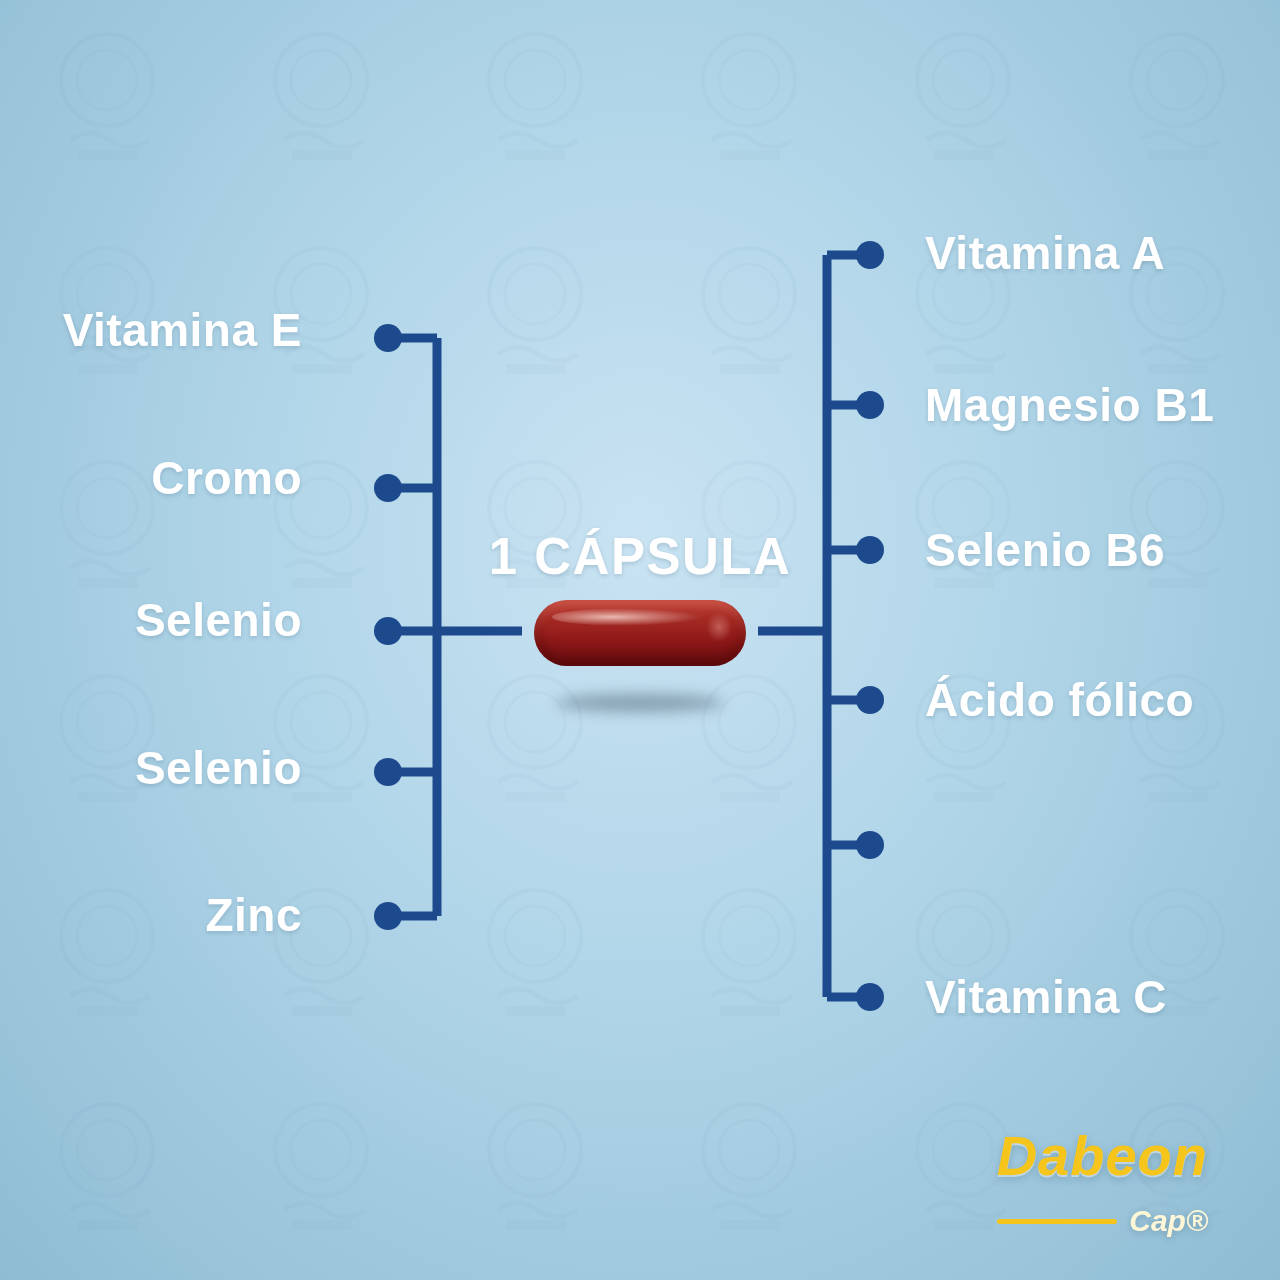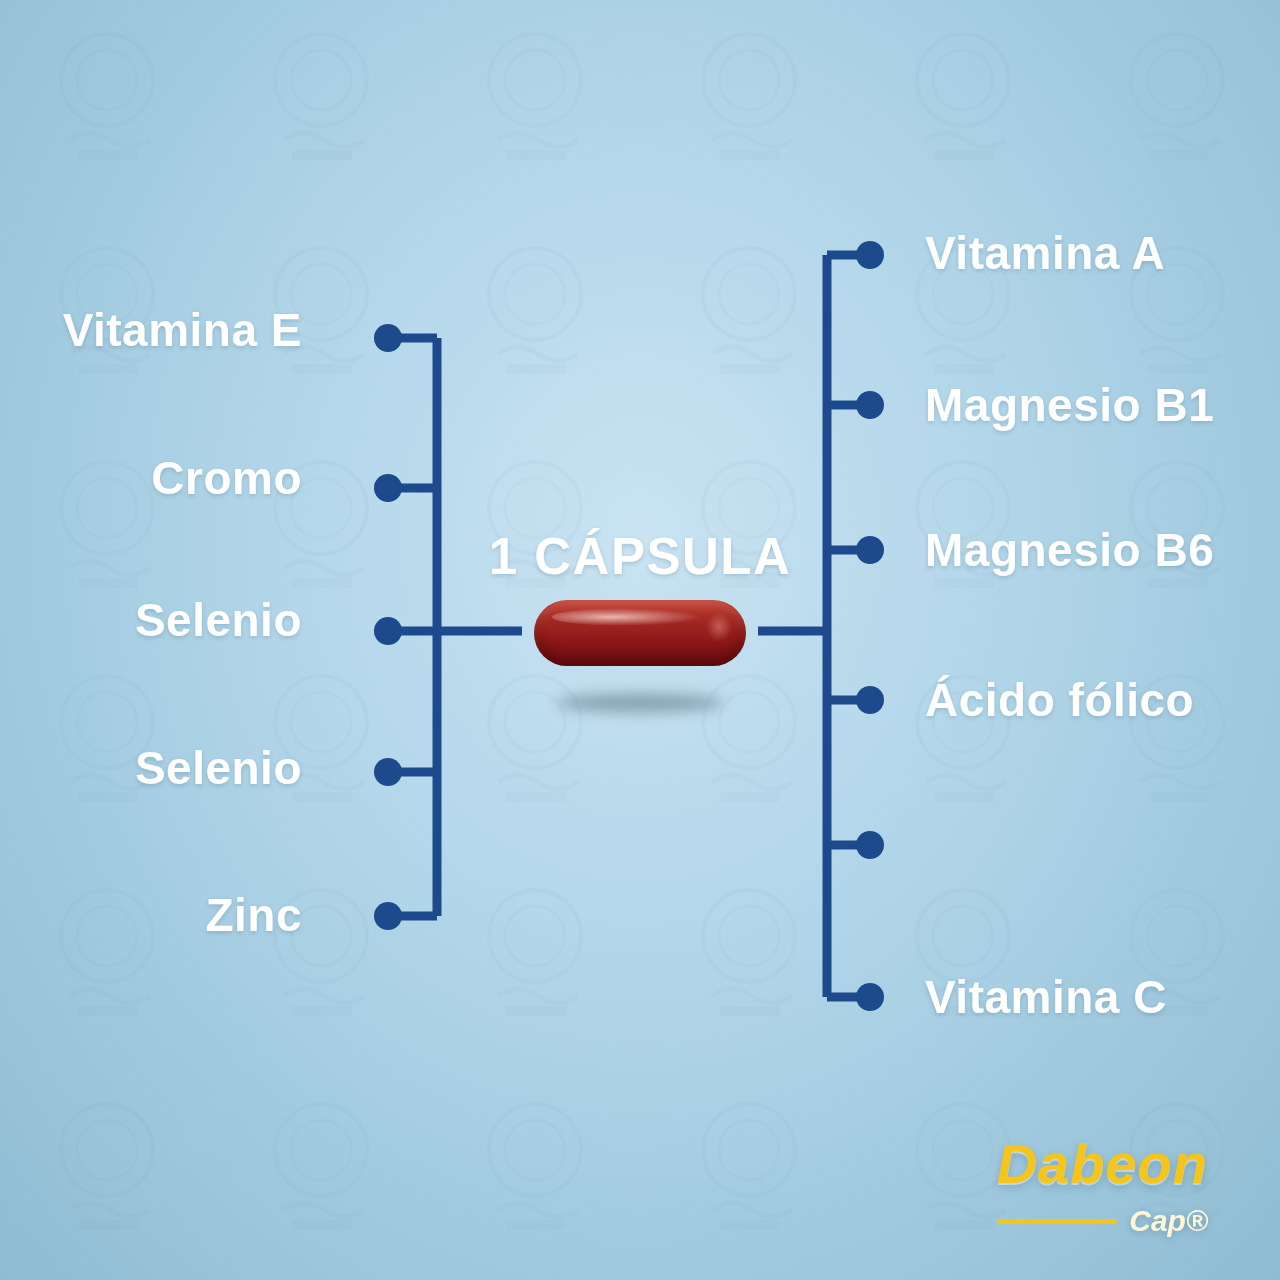--- a/index.html
+++ b/index.html
@@ -78,21 +78,21 @@
     font-style:italic;
     color:#f6c51b;
     letter-spacing:1px;
     text-shadow:0 2px 0 rgba(255,255,255,0.45), 0 4px 8px rgba(40,70,100,0.25);
     line-height:1.0;
   }
   .cap-row{
     display:flex;
     align-items:center;
     justify-content:flex-start;
-    margin-top:12px;
+    margin-top:20px;
   }
   .cap-rule{
     flex:1;
     height:5px;
     background:#f6c51b;
     margin-right:12px;
     border-radius:3px;
   }
   .cap-text{
     font-size:30px;
@@ -156,21 +156,21 @@
   </svg>
 
   <div class="label left" style="top:330px">Vitamina E</div>
   <div class="label left" style="top:478px">Cromo</div>
   <div class="label left" style="top:620px">Selenio</div>
   <div class="label left" style="top:768px">Selenio</div>
   <div class="label left" style="top:915px">Zinc</div>
 
   <div class="label right" style="top:253px">Vitamina A</div>
   <div class="label right" style="top:405px">Magnesio B1</div>
-  <div class="label right" style="top:550px">Magnesio B6</div>
+  <div class="label right" style="top:550px">Selenio B6</div>
   <div class="label right" style="top:700px">Ácido fólico</div>
   <div class="label right" style="top:997px">Vitamina C</div>
 
   <div class="capsule-title">1 CÁPSULA</div>
   <div class="capsule-shadow"></div>
   <div class="capsule"></div>
 
   <div class="brand">
     <div class="brand-name">Dabeon</div>
     <div class="cap-row">

